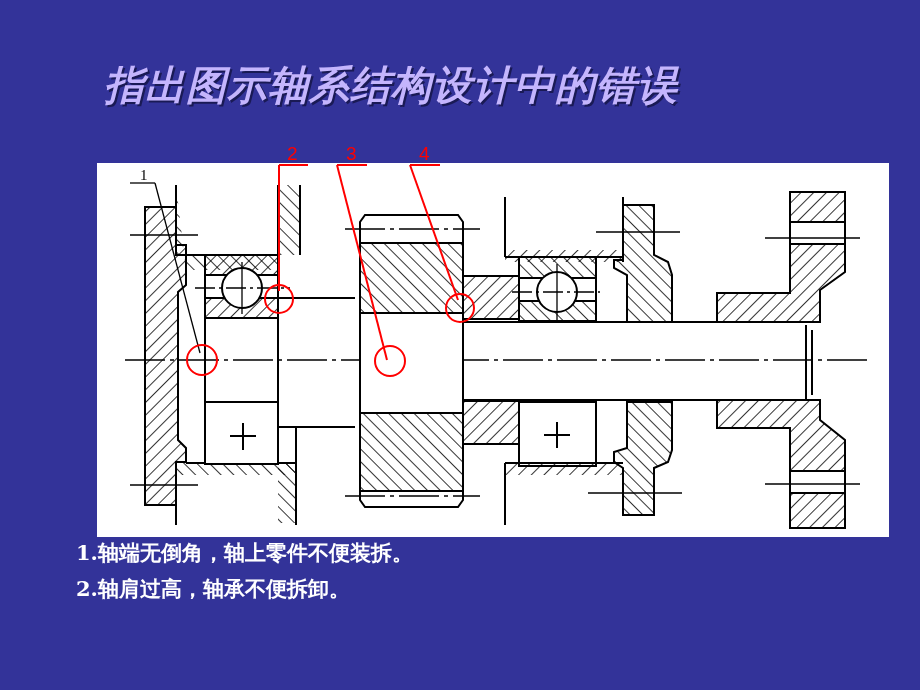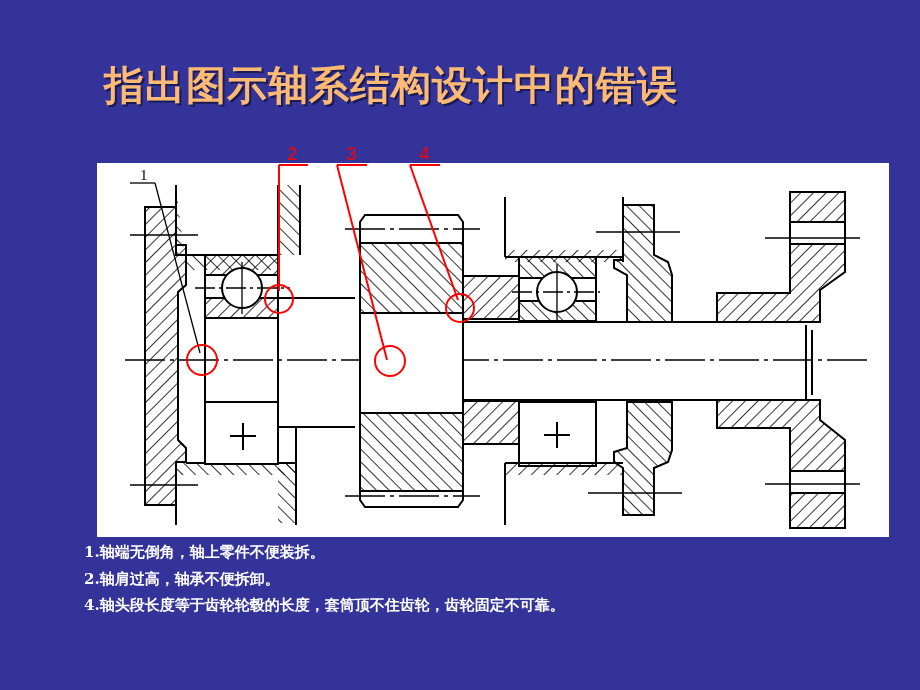--- a/index.html
+++ b/index.html
@@ -4,45 +4,46 @@
 <style>
   html, body { margin: 0; padding: 0; }
   body {
     width: 920px; height: 690px; overflow: hidden;
     background: #333399;
     position: relative;
     font-family: "DejaVu Sans", sans-serif;
   }
   .title {
     position: absolute; left: 104px; top: 58px;
-    font-size: 40px; font-weight: bold; color: #fdba74;
+    font-size: 40px; font-weight: bold; color: #c4b5fd;
     letter-spacing: 1px;
     font-family: "DejaVu Sans", sans-serif;
     text-shadow: 2px 2px 0 #1a1a55;
     white-space: nowrap;
+    font-style: italic;
   }
   .panel {
     position: absolute; left: 97px; top: 163px;
     width: 792px; height: 374px; background: #ffffff;
   }
   .overlay {
     position: absolute; left: 0; top: 0; width: 920px; height: 690px;
     pointer-events: none;
   }
   .callout-num {
     position: absolute; color: #ff0000; font-size: 19px;
     font-family: "Liberation Sans", sans-serif;
   }
   .notes {
-    position: absolute; left: 84px; top: 541px;
-    color: #ffffff; font-size: 15px; font-weight: bold;
+    position: absolute; left: 76px; top: 541px;
+    color: #ffffff; font-size: 21px; font-weight: bold;
     font-family: "DejaVu Serif", serif;
   }
   .note { height: 23.5px; line-height: 23.5px; white-space: nowrap; }
-  .note + .note { margin-top: 3px; }
+  .note + .note { margin-top: 12px; }
 </style>
 </head>
 <body>
 
 <div class="title">指出图示轴系结构设计中的错误</div>
 
 <div class="panel"></div>
 
 <svg class="overlay" viewBox="0 0 920 690" xmlns="http://www.w3.org/2000/svg">
   <defs>
@@ -162,16 +163,13 @@
 <div class="callout-num" style="left:346px; top:143px;">3</div>
 <div class="callout-num" style="left:419px; top:143px;">4</div>
 
 <div class="notes">
   <div class="note">
     <span>1.</span><span>轴端无倒角，轴上零件不便装拆。</span>
   </div>
   <div class="note">
     <span>2.</span><span>轴肩过高，轴承不便拆卸。</span>
   </div>
-  <div class="note">
-    <span>4.</span><span>轴头段长度等于齿轮轮毂的长度，套筒顶不住齿轮，齿轮固定不可靠。</span>
-  </div>
 </div>
 
 </body></html>

